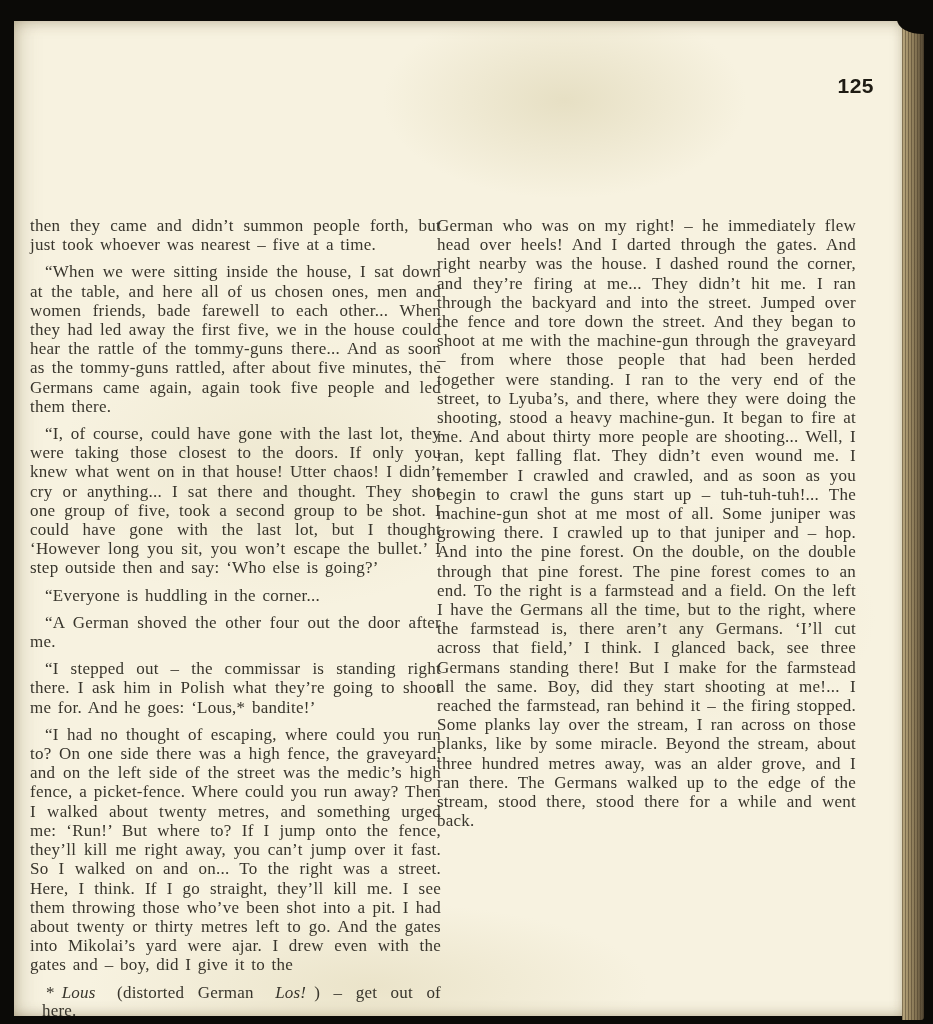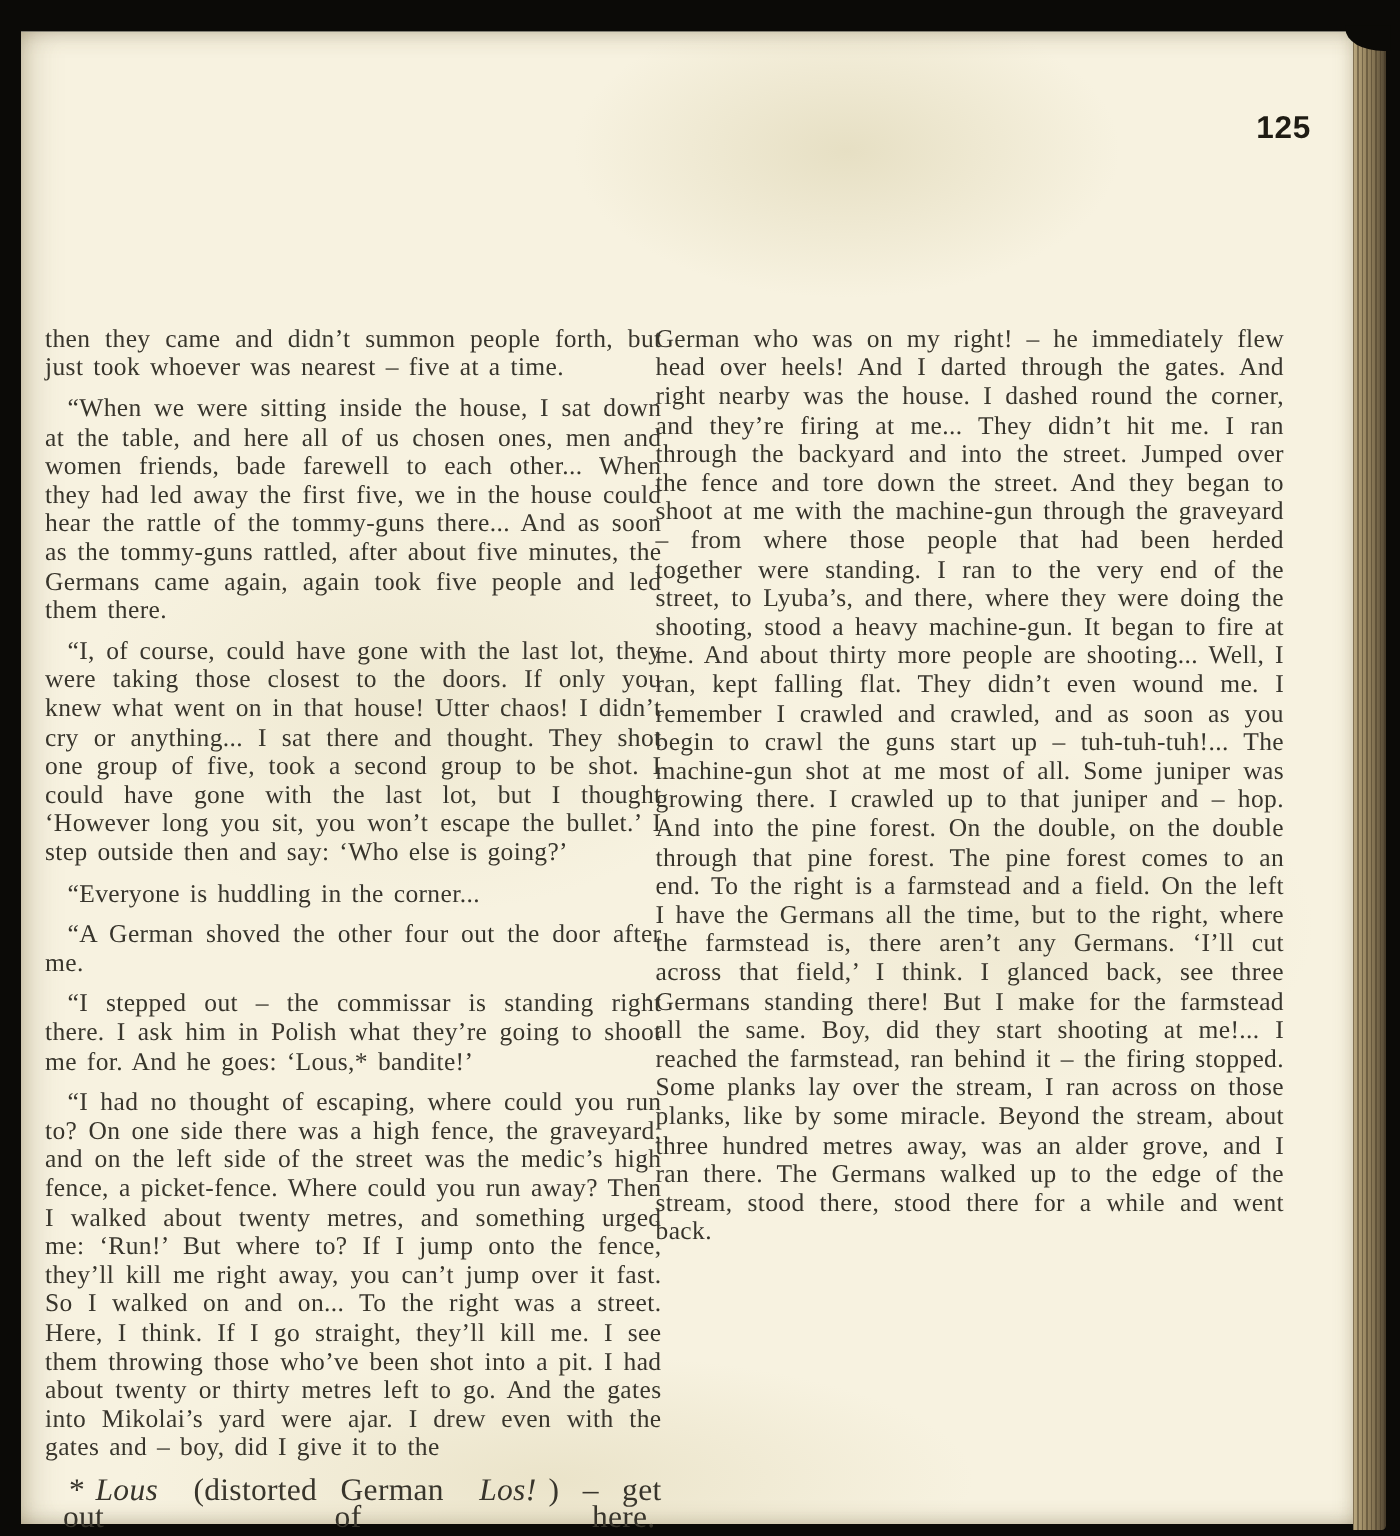--- a/index.html
+++ b/index.html
@@ -87,21 +87,21 @@
   }
   .col-left  { left: 8px;   width: 427px; }
   .col-right { left: 415px; width: 435px; }
 
   .para { text-indent: 15px; }
   .para.no-indent { text-indent: 0; }
 
   
   .footnote {
     margin-top: 1px;
-    font-size: 21px;
+    font-size: 17px;
     line-height: 18px;
     letter-spacing: .2px;
     word-spacing: 4.5px;
     text-align: justify;
     text-align-last: justify;
     padding-left: 16px;
   }
   .footnote .italic { font-style: italic; }
   .fn-marker { padding-right: 3px; }
 </style>

